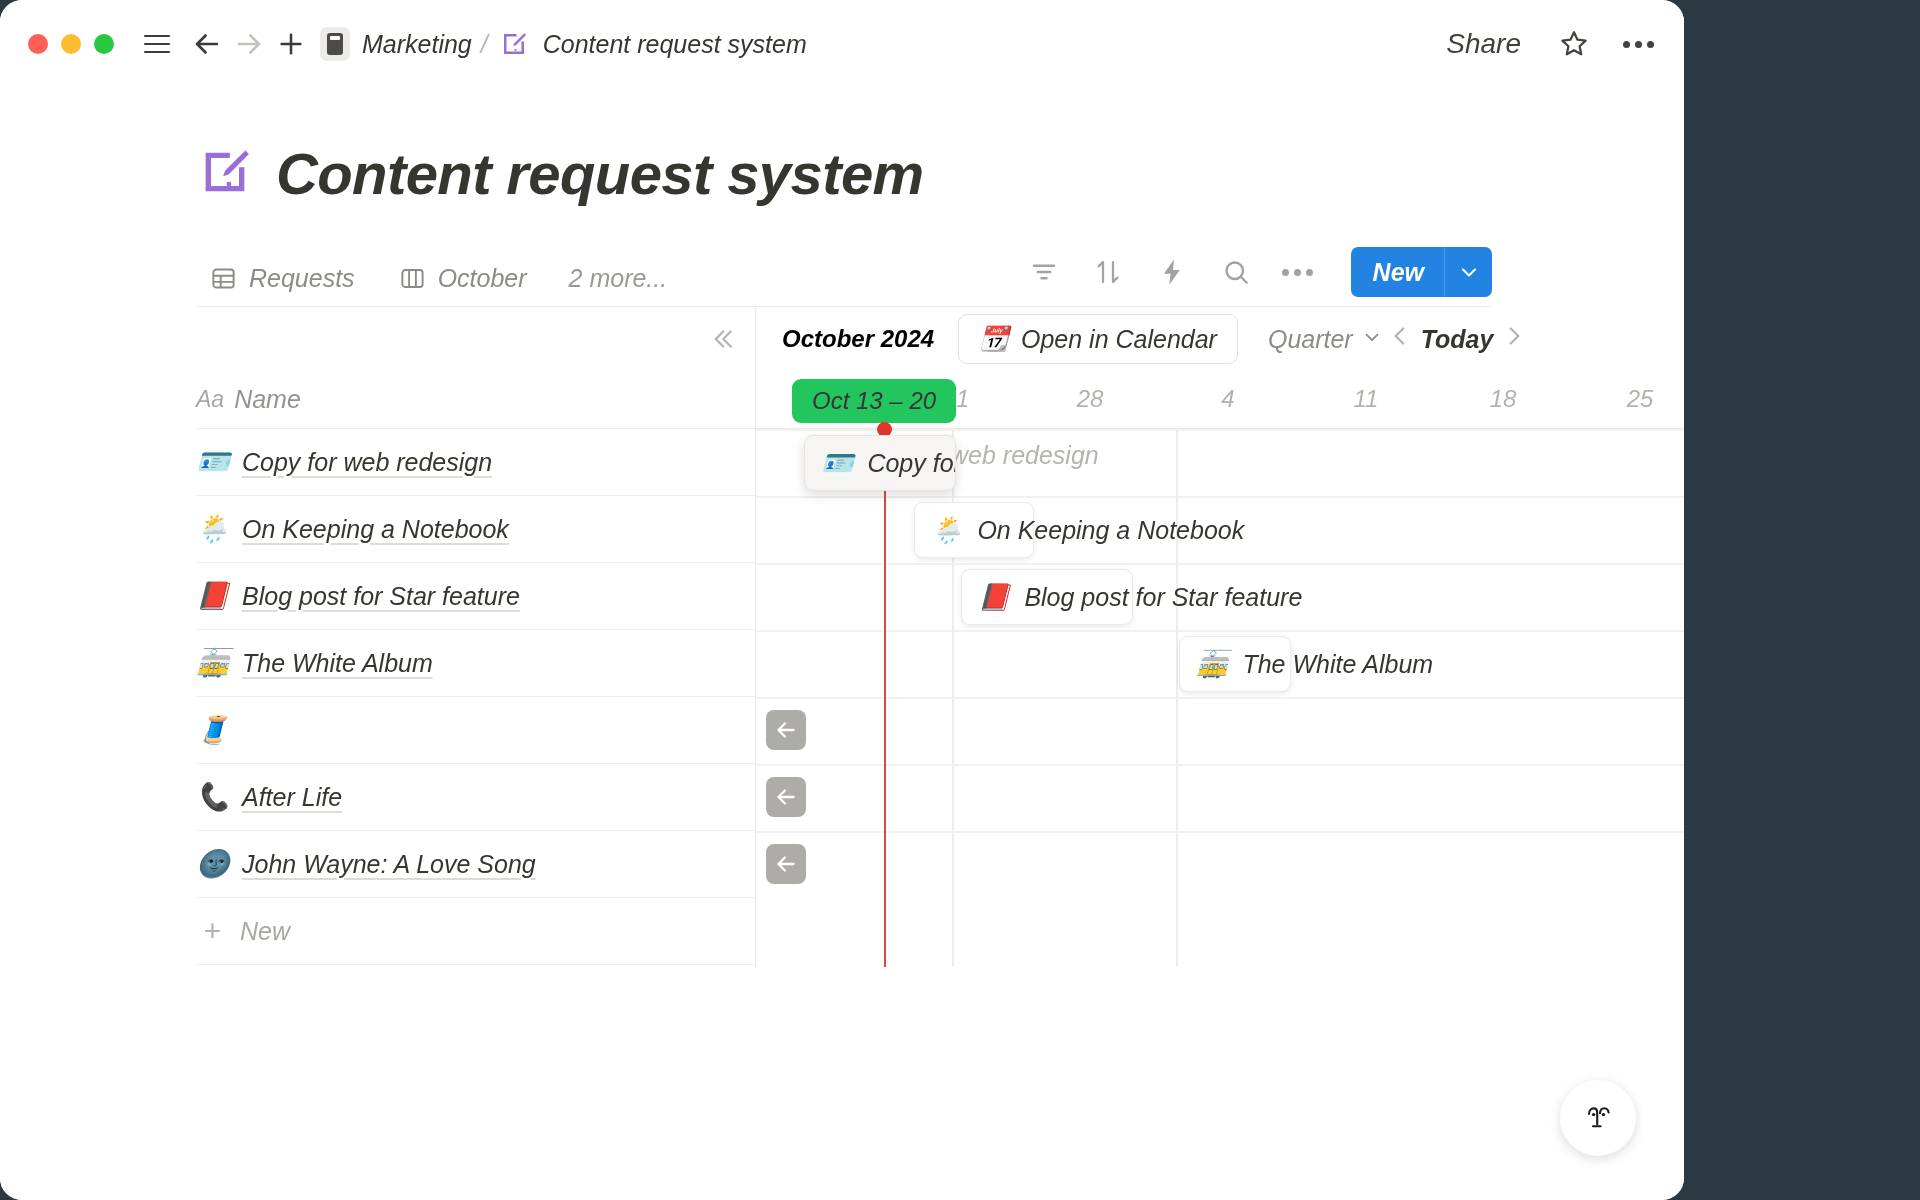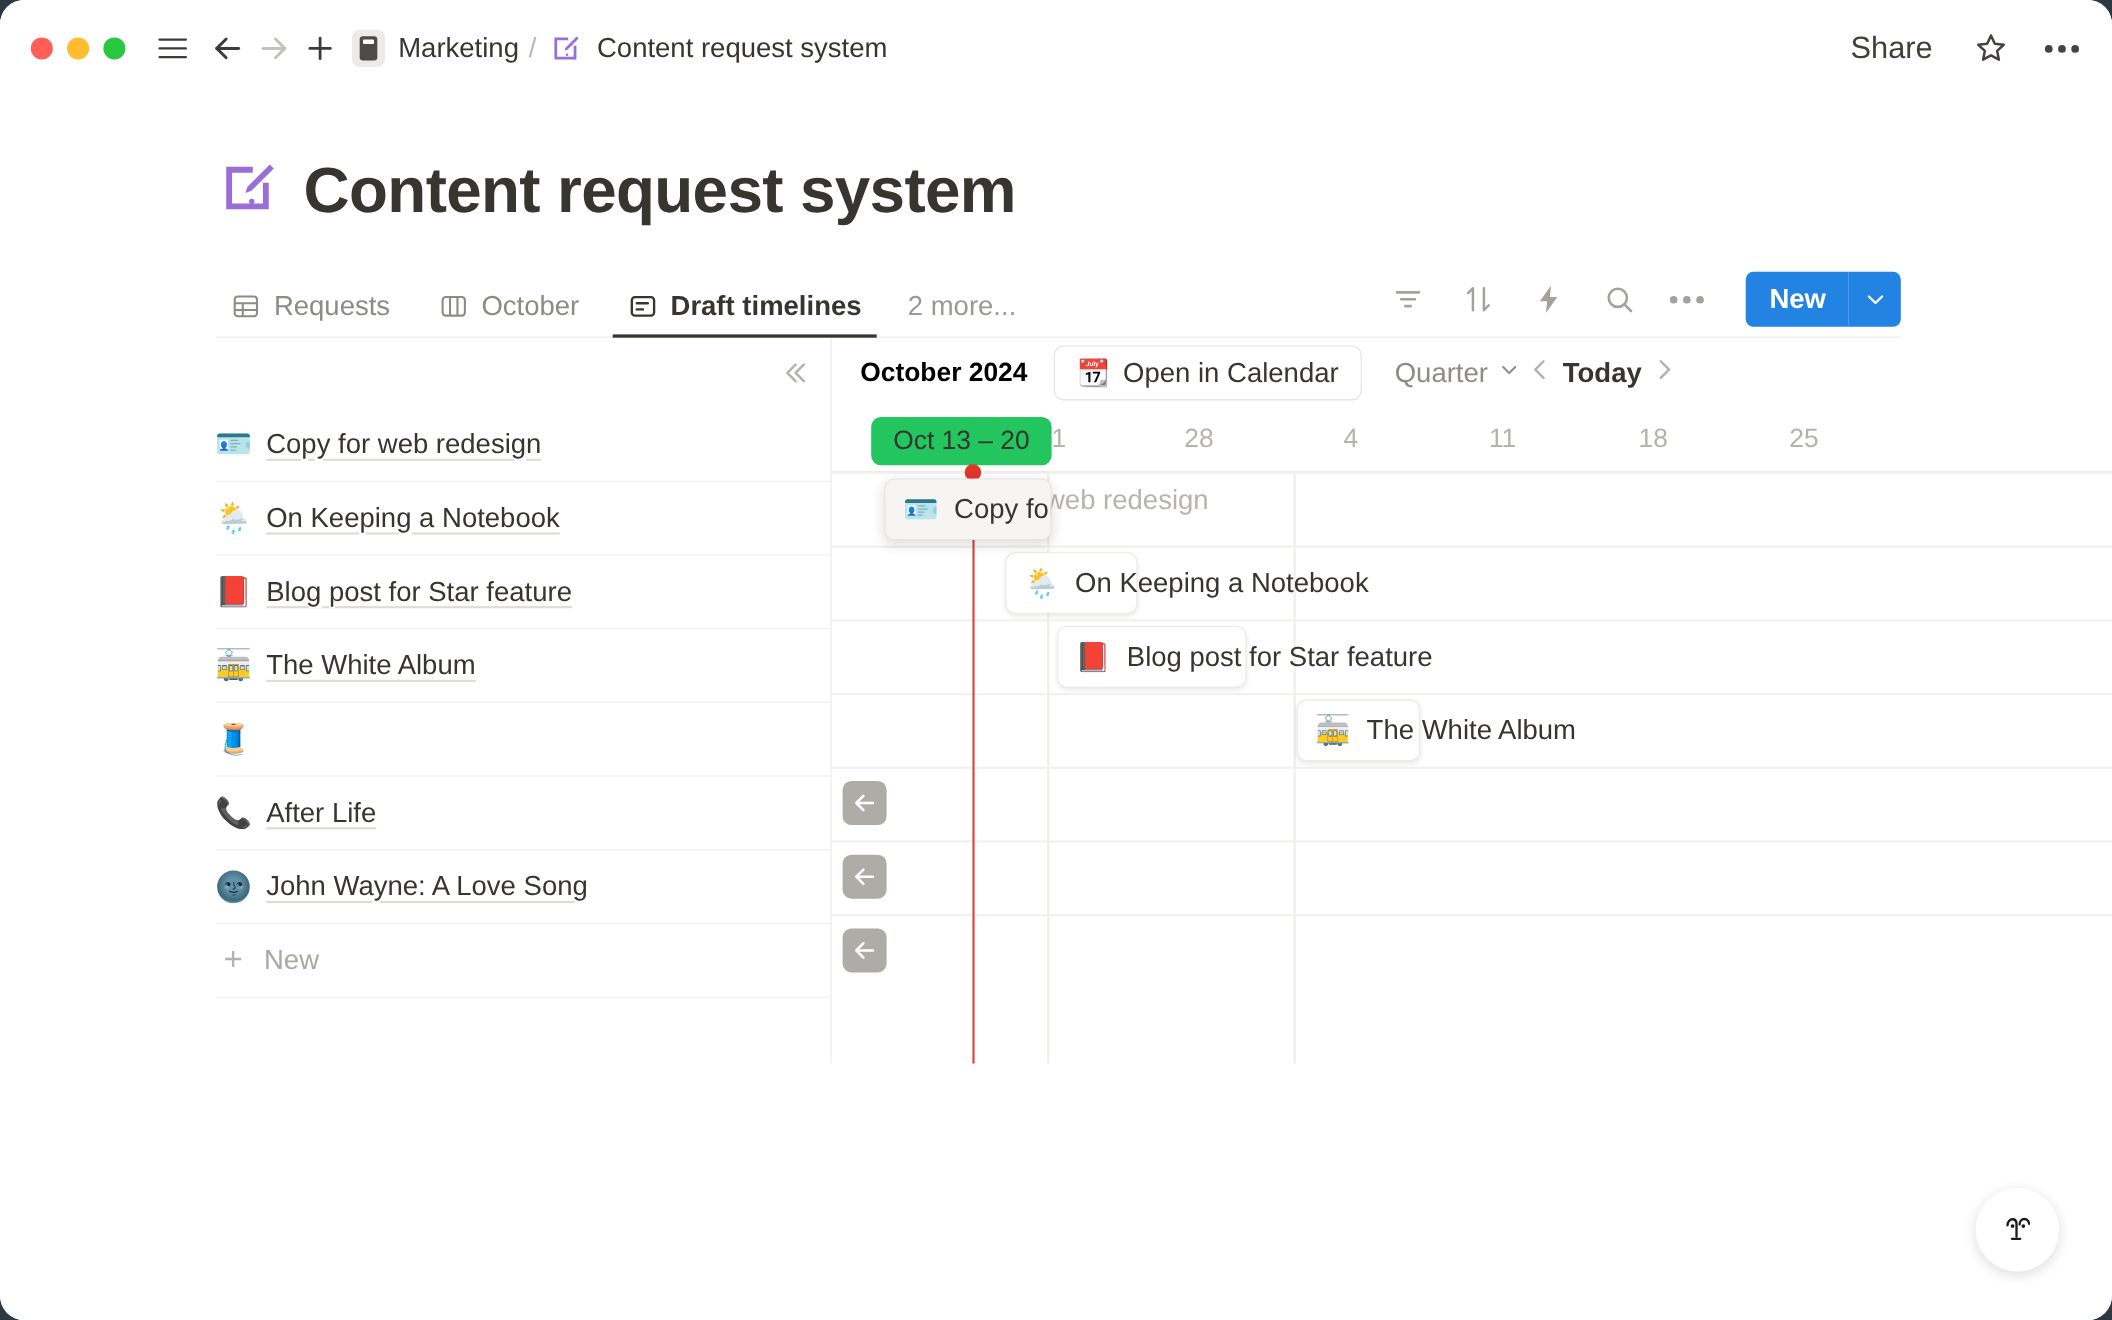--- a/index.html
+++ b/index.html
@@ -9,25 +9,26 @@
     height: 1200px;
     overflow: hidden;
     background: #2b3a42;
     font-family: "Liberation Sans", sans-serif;
     -webkit-font-smoothing: antialiased;
   }
 
   #window {
     position: absolute;
     left: 0; top: 0;
-    width: 1920px;
+    width: 1684px;
     height: 1200px;
     background: #ffffff;
     border-radius: 22px;
     overflow: hidden;
+    font-style: italic;
   }
 
   
   #titlebar {
     position: relative;
     height: 88px;
     display: flex;
     align-items: center;
     padding: 0 26px 0 28px;
     background: #ffffff;
@@ -482,29 +483,20 @@
       <div class="tab">
         <span class="tabicon">
           <svg width="27" height="27" viewBox="0 0 24 24" fill="none" stroke="currentColor" stroke-width="1.7">
               <rect x="3" y="4.5" width="18" height="15" rx="2.5"></rect>
               <path d="M9 4.5V19.5M15 4.5V19.5"></path>
             </svg>
         </span>
         <span>October</span>
       </div>
 
-      <div class="tab active">
-        <span class="tabicon">
-          <svg width="27" height="27" viewBox="0 0 24 24" fill="none" stroke="currentColor" stroke-width="1.9">
-              <rect x="3" y="4.5" width="18" height="15" rx="2.5"></rect>
-              <path d="M7 9.5h9M7 14.5h5" stroke-linecap="round"></path>
-            </svg>
-        </span>
-        <span>Draft timelines</span>
-      </div>
 
       <div class="tab-more">2 more...</div>
 
       <div class="tools">
         <span class="tool">
           <svg width="30" height="30" viewBox="0 0 24 24" fill="none" stroke="currentColor" stroke-width="1.9" stroke-linecap="round">
               <path d="M4 7h16M7 12h10M10 17h4"></path>
             </svg>
         </span>
         <span class="tool">
@@ -539,20 +531,24 @@
       </div>
     </div>
 
     <div id="timeline">
 
       <div id="left-panel">
         <div id="collapse-row">
           <svg width="30" height="30" viewBox="0 0 24 24" fill="none" stroke="currentColor" stroke-width="1.9" stroke-linecap="round" stroke-linejoin="round">
               <path d="M13 6l-6 6 6 6M19 6l-6 6 6 6"></path>
             </svg>
+        </div>
+        <div id="name-header">
+          <span class="aa">Aa</span>
+          <span>Name</span>
         </div>
 
         <div class="row">
           <span class="emoji">🪪</span>
           <span class="rname">Copy for web redesign</span>
         </div>
         <div class="row">
           <span class="emoji">🌦️</span>
           <span class="rname">On Keeping a Notebook</span>
         </div>

